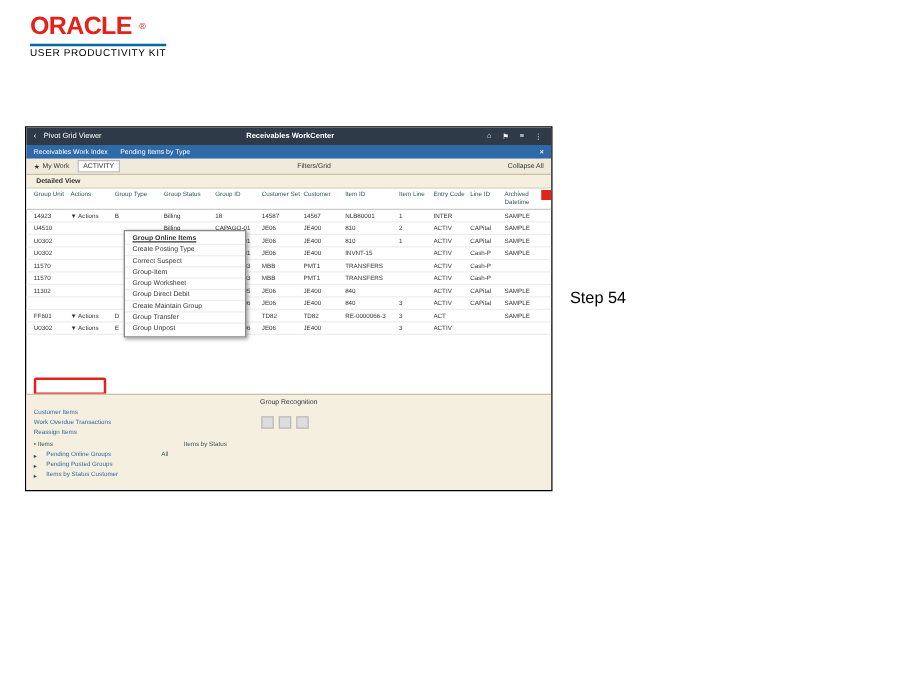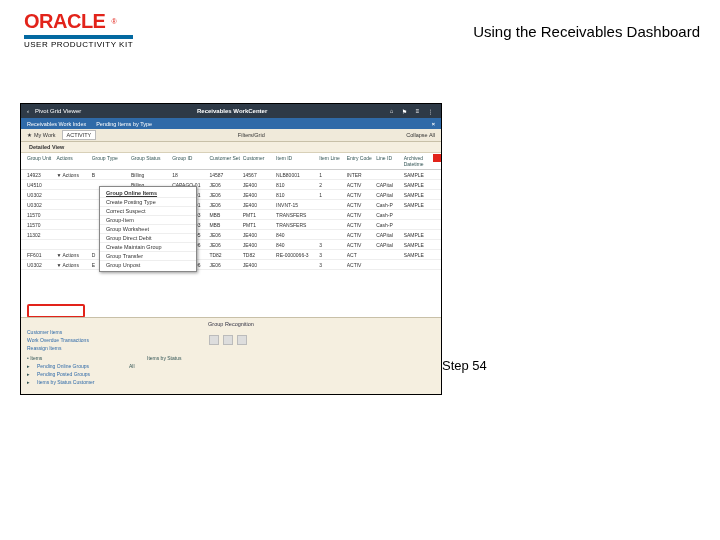--- a/index.html
+++ b/index.html
@@ -2,23 +2,23 @@
 <html><head>
 <meta charset="utf-8">
 <style>
   html,body{margin:0;padding:0;width:720px;height:540px;background:#fff;font-family:Arial,Helvetica,sans-serif;color:#222;overflow:hidden}
   .page{width:720px;height:540px;position:relative}
   .hdr{display:flex;align-items:center;justify-content:space-between;padding:10px 20px 4px 24px}
   .logo-block{display:flex;flex-direction:column;align-items:flex-start}
   .oracle-logo{display:flex;align-items:center;gap:6px}
   .oracle-logo .word{color:#e2231a;font-weight:bold;font-size:20px;letter-spacing:-0.5px}
   .oracle-logo .tm{color:#e2231a;font-size:7px;vertical-align:top}
-  .upk{font-size:8px;letter-spacing:0.5px;color:#000;border-top:4px solid #0369a1;margin-top:2px;padding-top:1px}
+  .upk{font-size:8px;letter-spacing:0.5px;color:#000;border-top:2px solid #0369a1;margin-top:2px;padding-top:1px}
   .doc-title{font-size:15px;color:#000;margin-top:4px}
-  .body{display:flex;align-items:flex-end;gap:0;padding:50px 0 0 20px}
+  .body{display:flex;align-items:center;gap:14px;padding:50px 0 0 20px}
   
   .shot{width:420px;height:290px;border:1px solid #000;position:relative;font-size:5.5px;color:#333;background:#fff;overflow:hidden}
   .darkbar{background:#2e3a47;color:#fff;height:14px;display:flex;align-items:center;padding:0 6px;font-size:6px}
   .darkbar .ttl{flex:1;text-align:center;font-weight:bold}
   .darkbar .ico{display:inline-flex;width:9px;height:9px;align-items:center;justify-content:center;margin-left:4px}
   .bluebar{background:#2f6aa8;color:#fff;height:11px;display:flex;align-items:center;padding:0 6px;gap:10px}
   .bluebar .spacer{flex:1}
   .bluebar .x{font-weight:bold}
   .mywork{background:#f0eada;height:12px;display:flex;align-items:center;padding:0 6px;border-bottom:1px solid #c8c0a8;gap:6px}
   .mywork .seg{display:flex;align-items:center;gap:2px}
@@ -60,21 +60,20 @@
 <div class="page">
 
 <div class="hdr">
   <div class="logo-block">
     <div class="oracle-logo">
       <span class="word">ORACLE</span>
       <span class="tm">®</span>
     </div>
     <div class="upk">USER PRODUCTIVITY KIT</div>
   </div>
-  <div class="doc-title">Using the Receivables Dashboard</div>
 </div>
 
 <div class="body">
 
   <div class="shot">
 
     <div class="darkbar">
       <span>‹</span>
       <span style="margin-left:6px">Pivot Grid Viewer</span>
       <span class="ttl">Receivables WorkCenter</span>

